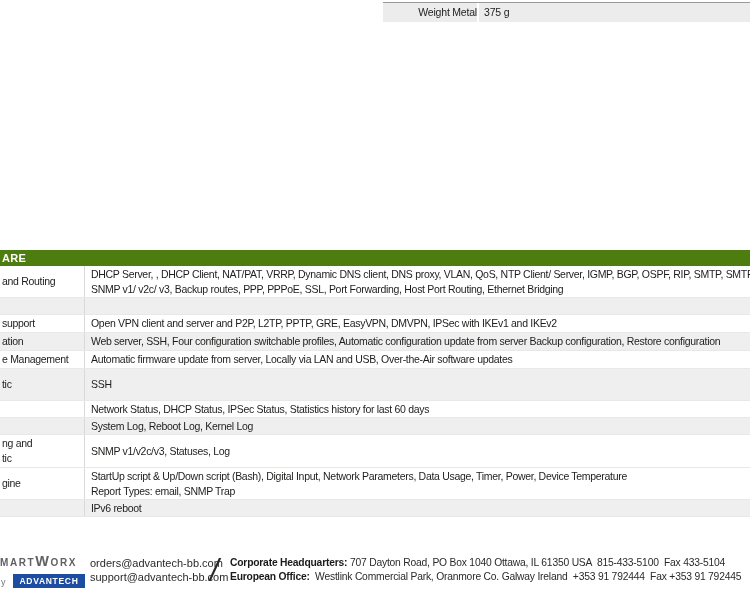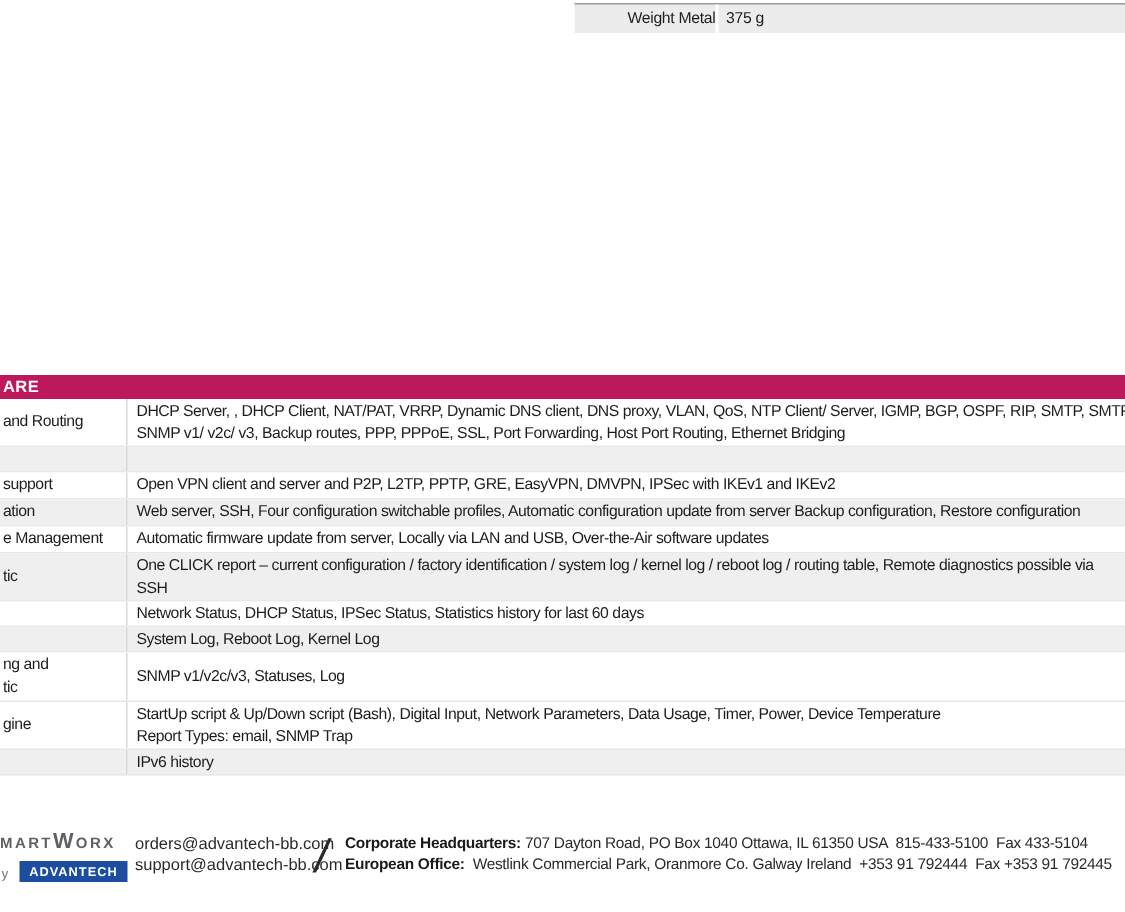--- a/index.html
+++ b/index.html
@@ -45,21 +45,21 @@
 <div class="page">
 
   <div class="wt-table">
     <div class="wt-row">
       <div class="wt-label">Weight Metal</div>
       <div class="wt-value">375 g</div>
     </div>
   </div>
 
   <div class="sw-table">
-    <div class="sw-header" style="background: #be185d;">ARE</div>
+    <div class="sw-header" style="background: #4d7c0f;">ARE</div>
     <div id="sw-rows">
         <div class="sw-row lines2">
       <div class="sw-label">
             <div class="line">and Routing</div>
           </div>
       <div class="sw-content">
             <div class="line">DHCP Server, , DHCP Client, NAT/PAT, VRRP, Dynamic DNS client, DNS proxy, VLAN, QoS, NTP Client/ Server, IGMP, BGP, OSPF, RIP, SMTP, SMTPS,</div>
             <div class="line">SNMP v1/ v2c/ v3, Backup routes, PPP, PPPoE, SSL, Port Forwarding, Host Port Routing, Ethernet Bridging</div>
           </div>
     </div>
@@ -88,21 +88,20 @@
           </div>
       <div class="sw-content">
             <div class="line">Automatic firmware update from server, Locally via LAN and USB, Over-the-Air software updates</div>
           </div>
     </div>
         <div class="sw-row lines2" style="background: rgb(239, 239, 239);">
       <div class="sw-label">
             <div class="line">tic</div>
           </div>
       <div class="sw-content">
-            <div class="line">One CLICK report – current configuration / factory identification / system log / kernel log / reboot log / routing table, Remote diagnostics possible via</div>
             <div class="line">SSH</div>
           </div>
     </div>
         <div class="sw-row">
       <div class="sw-label"></div>
       <div class="sw-content">
             <div class="line">Network Status, DHCP Status, IPSec Status, Statistics history for last 60 days</div>
           </div>
     </div>
         <div class="sw-row" style="background: rgb(239, 239, 239);">
@@ -125,21 +124,21 @@
             <div class="line">gine</div>
           </div>
       <div class="sw-content">
             <div class="line">StartUp script &amp; Up/Down script (Bash), Digital Input, Network Parameters, Data Usage, Timer, Power, Device Temperature</div>
             <div class="line">Report Types: email, SNMP Trap</div>
           </div>
     </div>
         <div class="sw-row" style="background: rgb(239, 239, 239);">
       <div class="sw-label"></div>
       <div class="sw-content">
-            <div class="line">IPv6 history</div>
+            <div class="line">IPv6 reboot</div>
           </div>
     </div>
       </div>
   </div>
 
   <div class="footer">
     <div class="logo-wordmark">martWorx</div>
     <div class="logo-by">y</div>
     <div class="adv-box" style="background: rgb(28, 77, 160);">ADVANTECH</div>
     <div class="emails">

